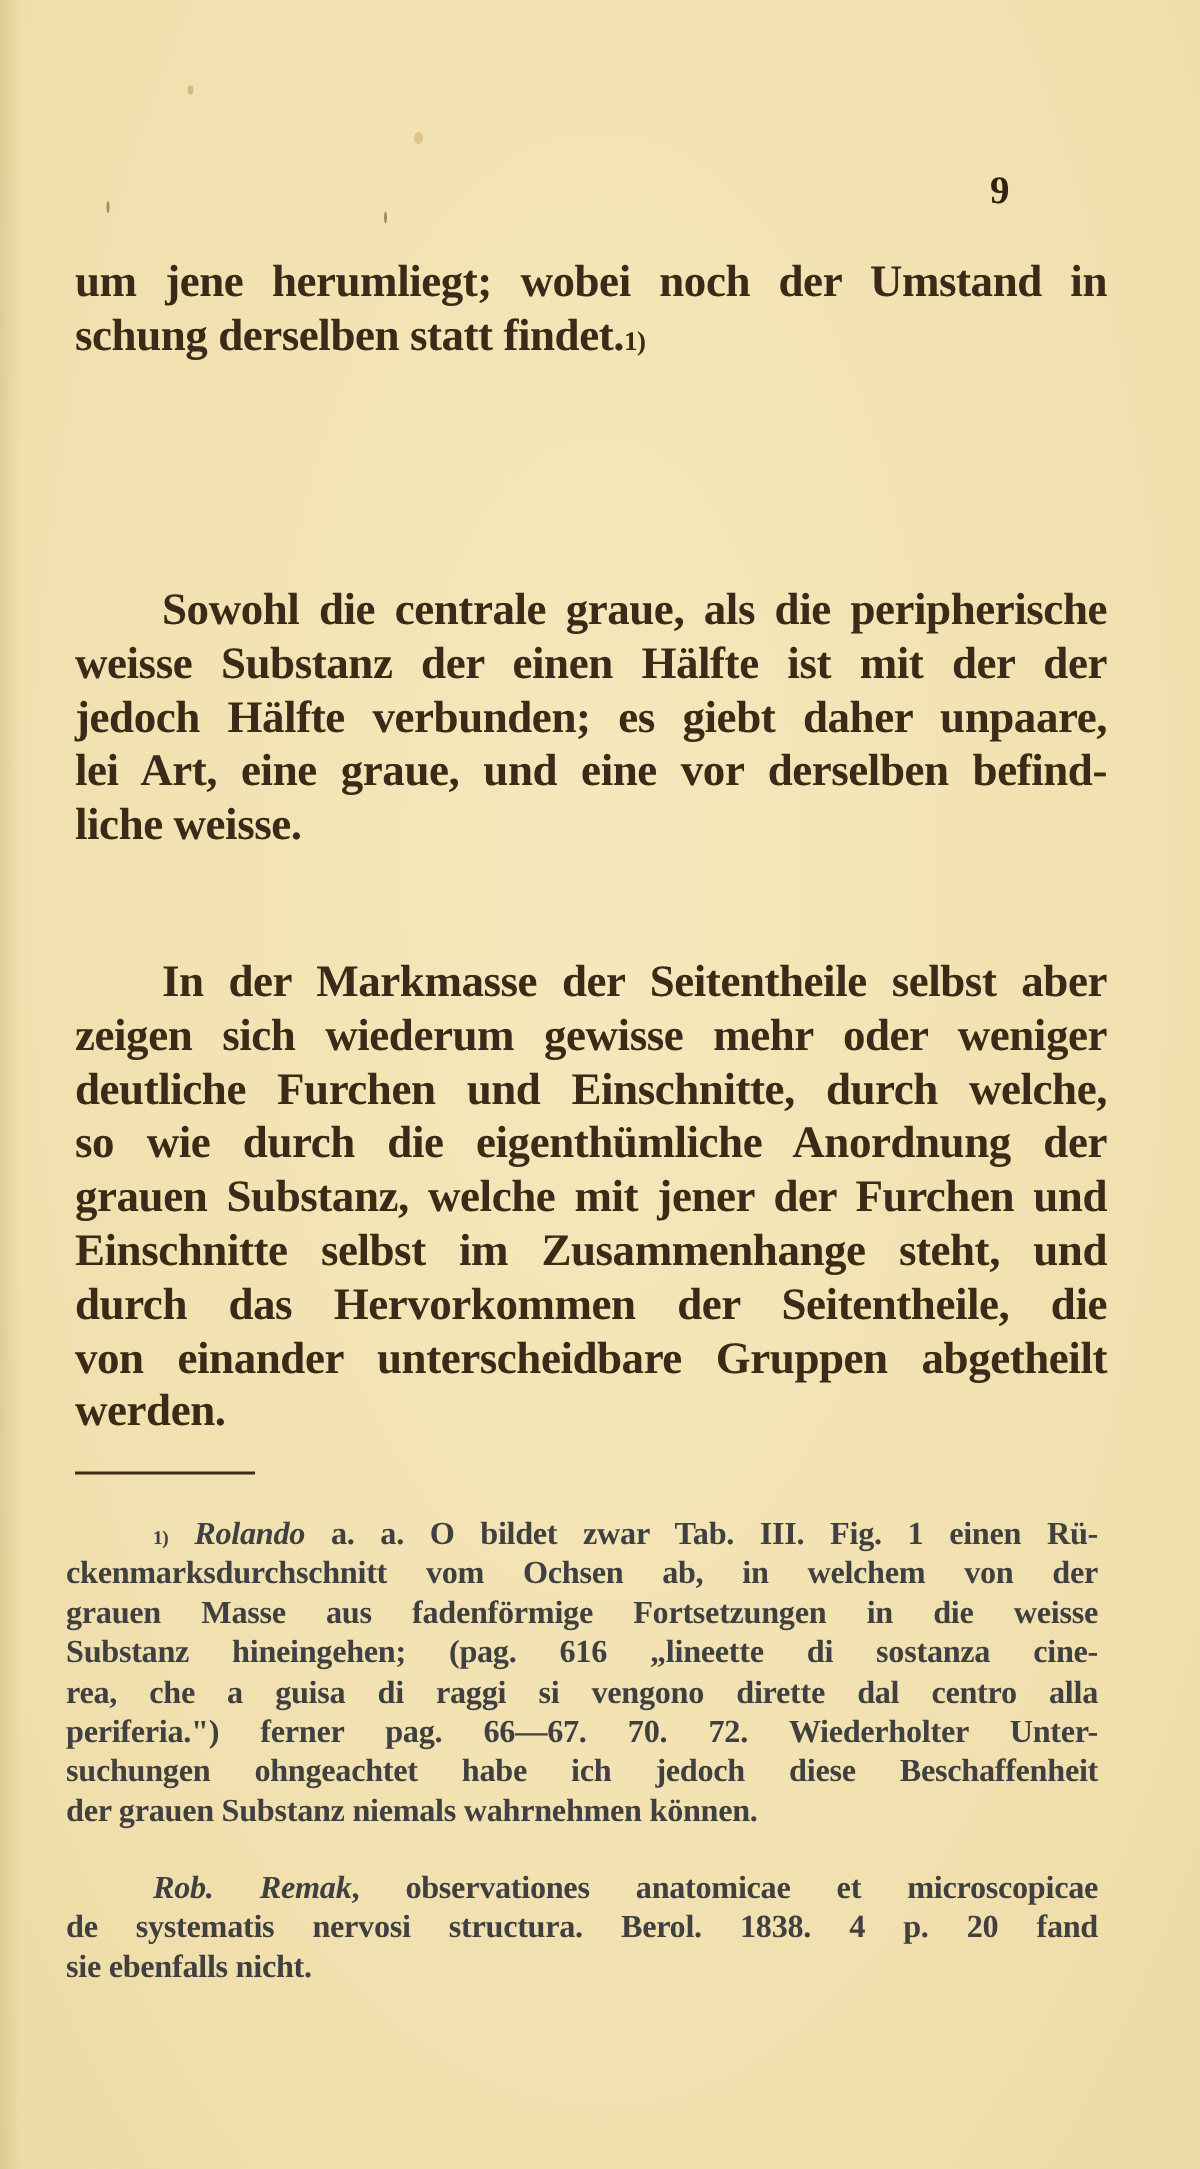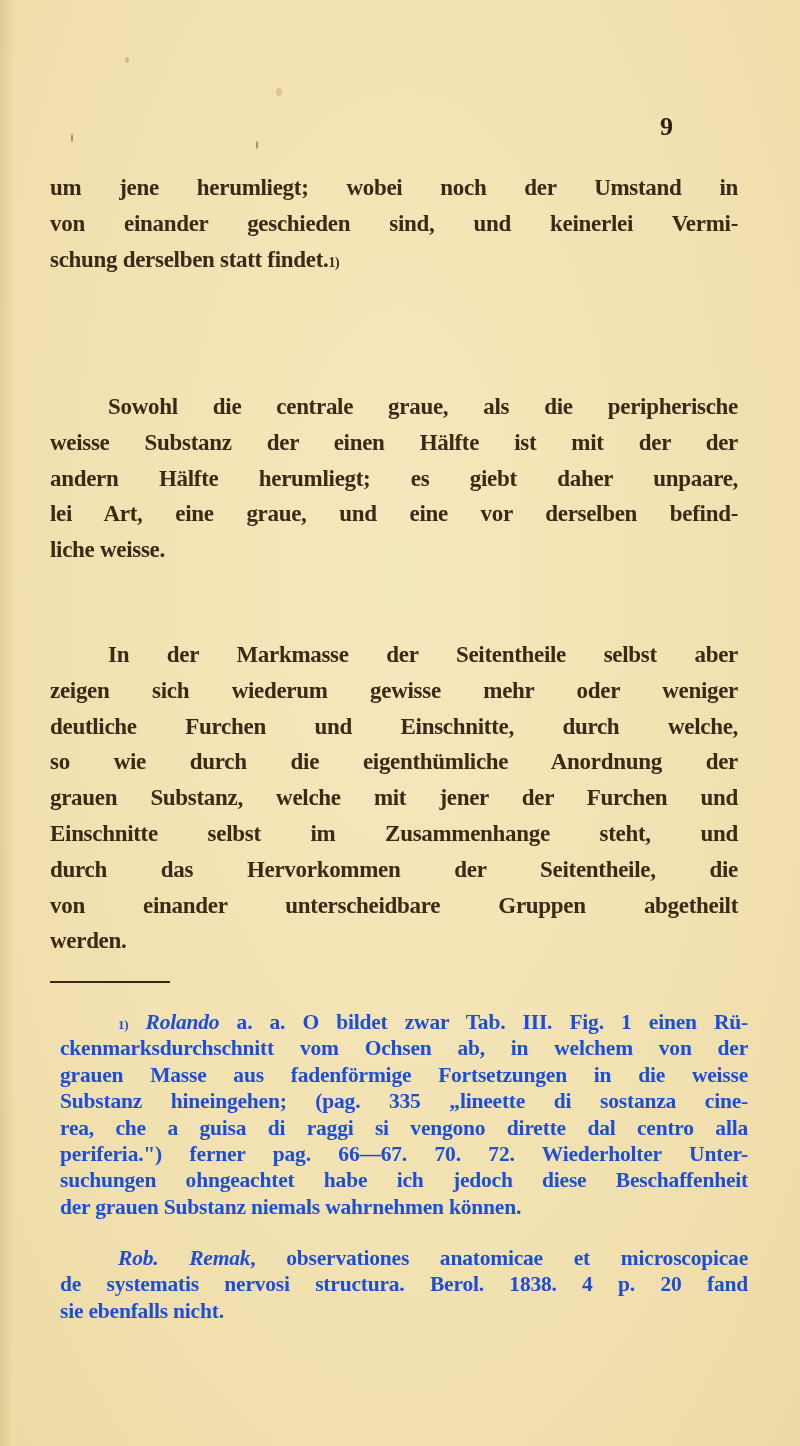--- a/index.html
+++ b/index.html
@@ -30,21 +30,21 @@
       left: 660px;
       top: 112px;
       font-size: 26px;
       font-weight: bold;
       color: #2e2112;
     }
     .body-text {
       position: absolute;
       left: 50px;
       width: 688px;
-      font-size: 23px;
+      font-size: 30px;
       line-height: 35.8px;
       font-weight: bold;
       color: #3a2a17;
       text-align: justify;
       letter-spacing: -0.3px;
     }
     .body-text .line {
       display: block;
       text-align: justify;
       text-align-last: justify;
@@ -61,26 +61,26 @@
     .footnote-rule {
       position: absolute;
       left: 50px;
       top: 981px;
       width: 120px;
       height: 2px;
       background: #3a2a17;
     }
     .footnotes {
       position: absolute;
-      left: 60px;
+      left: 44px;
       width: 688px;
       font-size: 21.5px;
       line-height: 26.4px;
       font-weight: bold;
-      color: #1d4ed8;
+      color: #404040;
       letter-spacing: -0.2px;
     }
     .footnotes .line {
       display: block;
       text-align: justify;
       text-align-last: justify;
       white-space: nowrap;
     }
     .footnotes .line.last {
       text-align-last: left;
@@ -105,28 +105,27 @@
 
   <div class="speck" style="left:125px;top:57px;width:4px;height:6px;"></div>
   <div class="speck" style="left:276px;top:88px;width:6px;height:8px;opacity:0.45;"></div>
   <div class="speck" style="left:71px;top:134px;width:2px;height:8px;background:#6a5030;"></div>
   <div class="speck" style="left:256px;top:141px;width:2px;height:8px;background:#6a5030;"></div>
 
   <div class="page-number">9</div>
 
   <div class="body-text para-1">
     <span class="line">um jene herumliegt; wobei noch der Umstand in</span>
-    <span class="line">von einander geschieden sind, und keinerlei Vermi-</span>
     <span class="line last"><span>schung derselben statt findet.</span><sup>1)</sup></span>
   </div>
 
   <div class="body-text para-2">
     <span class="line indent">Sowohl die centrale graue, als die peripherische</span>
     <span class="line">weisse Substanz der einen Hälfte ist mit der der</span>
-    <span class="line">andern Hälfte herumliegt; es giebt daher unpaare,</span>
+    <span class="line">jedoch Hälfte verbunden; es giebt daher unpaare,</span>
     <span class="line">lei Art, eine graue, und eine vor derselben befind-</span>
     <span class="line last">liche weisse.</span>
   </div>
 
   <div class="body-text para-3">
     <span class="line indent">In der Markmasse der Seitentheile selbst aber</span>
     <span class="line">zeigen sich wiederum gewisse mehr oder weniger</span>
     <span class="line">deutliche Furchen und Einschnitte, durch welche,</span>
     <span class="line">so wie durch die eigenthümliche Anordnung der</span>
     <span class="line">grauen Substanz, welche mit jener der Furchen und</span>
@@ -135,21 +134,21 @@
     <span class="line">von einander unterscheidbare Gruppen abgetheilt</span>
     <span class="line last">werden.</span>
   </div>
 
   <div class="footnote-rule"></div>
 
   <div class="footnotes fn-1">
     <span class="line fn-indent"><sup>1)</sup> <span class="it">Rolando</span><span> a. a. O bildet zwar Tab. III. Fig. 1 einen Rü-</span></span>
     <span class="line">ckenmarksdurchschnitt vom Ochsen ab, in welchem von der</span>
     <span class="line">grauen Masse aus fadenförmige Fortsetzungen in die weisse</span>
-    <span class="line">Substanz hineingehen; (pag. 335 „lineette di sostanza cine-</span>
+    <span class="line">Substanz hineingehen; (pag. 616 „lineette di sostanza cine-</span>
     <span class="line">rea, che a guisa di raggi si vengono dirette dal centro alla</span>
     <span class="line">periferia.") ferner pag. 66—67. 70. 72. Wiederholter Unter-</span>
     <span class="line">suchungen ohngeachtet habe ich jedoch diese Beschaffenheit</span>
     <span class="line last">der grauen Substanz niemals wahrnehmen können.</span>
   </div>
 
   <div class="footnotes fn-2">
     <span class="line fn-indent"><span class="it">Rob. Remak</span><span>, observationes anatomicae et microscopicae</span></span>
     <span class="line">de systematis nervosi structura. Berol. 1838. 4 p. 20 fand</span>
     <span class="line last">sie ebenfalls nicht.</span>

